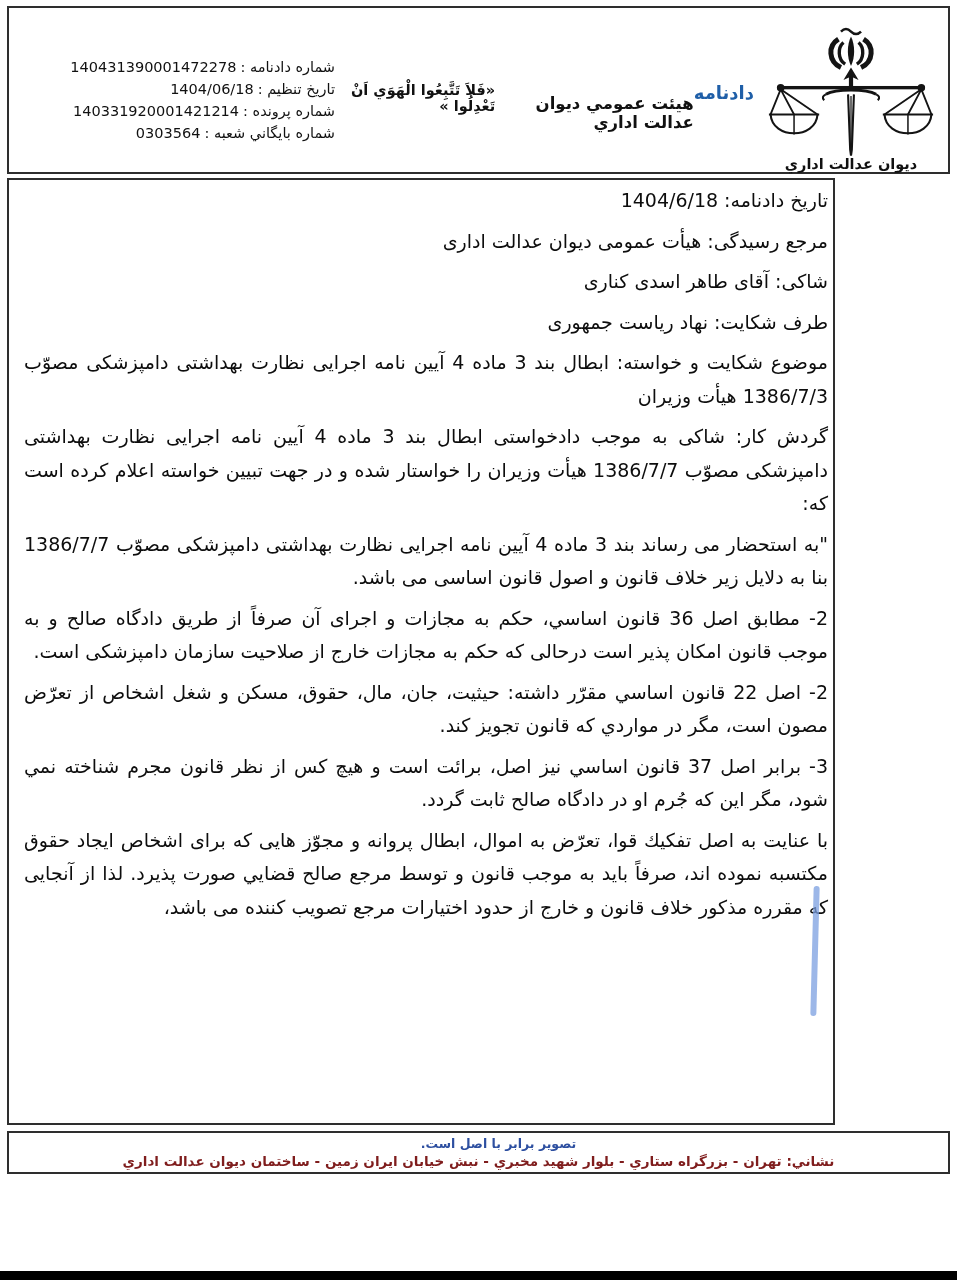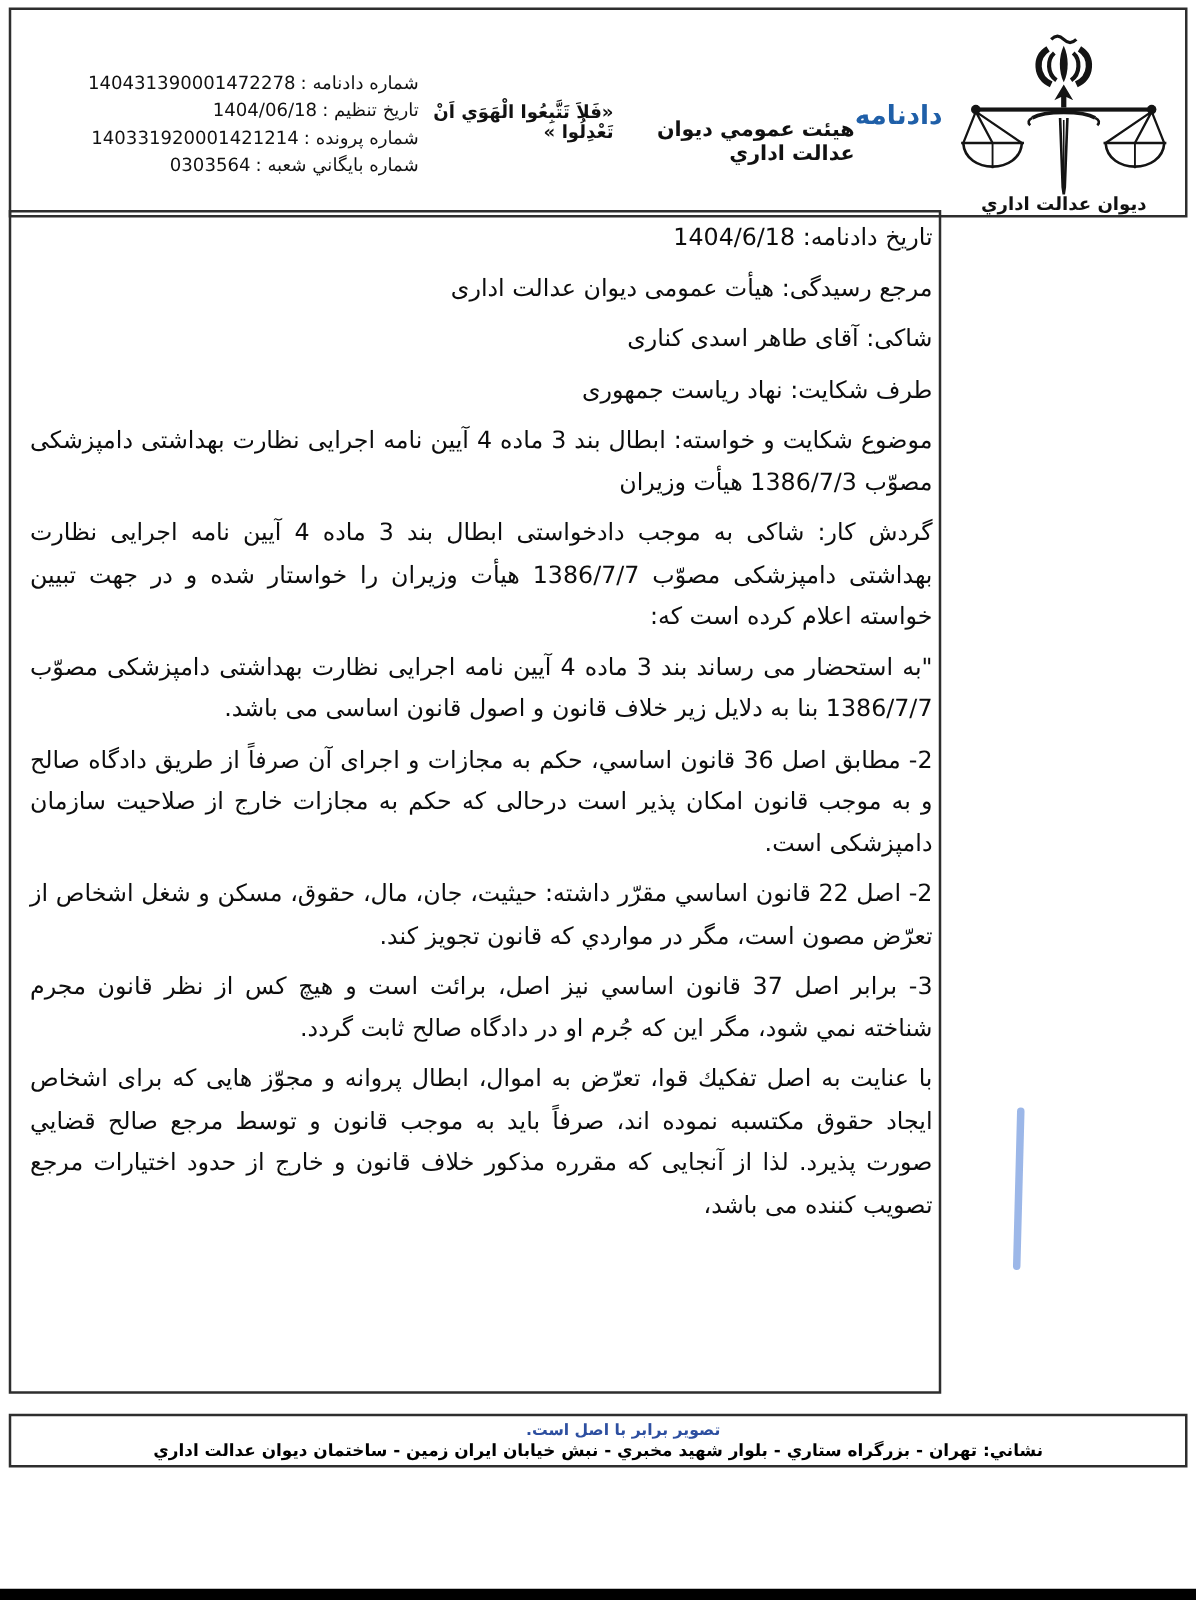--- a/index.html
+++ b/index.html
@@ -15,46 +15,46 @@
     display:flex; flex-direction:row;
   }
   .h-left{ width:332px; box-sizing:border-box; padding:48px 6px 0 0;
     display:flex; flex-direction:column; align-items:flex-end; }
   .num-row{ direction:rtl; font-size:14.5px; font-weight:normal; line-height:22px;
     white-space:nowrap; }
   .num-row .num-value{ padding-right:4px; }
   .h-center{ flex:1; display:flex; flex-direction:row; align-items:center; }
   .verse{ margin-top:16px; font-size:14.5px; font-weight:bold; direction:rtl; }
   .authority{ margin-top:46px; font-size:16.5px; font-weight:bold; direction:rtl; }
-  .doc-type{ margin-top:4px; font-size:21px; font-weight:bold; direction:rtl; }
+  .doc-type{ margin-top:4px; font-size:18px; font-weight:bold; direction:rtl; }
   .h-right{ width:194px; display:flex; flex-direction:column; align-items:center;
     justify-content:flex-start; padding-top:16px; box-sizing:border-box; }
   .logo-caption{ font-size:14.5px; font-weight:bold; direction:rtl; margin-top:-2px; }
   
   .body-box{
-    position:absolute; left:7px; top:168px; width:746px; height:947px;
+    position:absolute; left:7px; top:178px; width:828px; height:947px;
     border:2px solid #2e2e2e; box-sizing:border-box;
     padding:4px 5px 0 15px; overflow:hidden;
   }
   .body-box p{
     margin:0 0 7px 0; direction:rtl; text-align:justify;
     font-size:19px; line-height:33.5px; color:#0d0d0d;
   }
   
   .pen-mark{
     position:absolute; left:812px; top:886px; width:6px; height:130px;
     border-radius:4px; transform:rotate(1.5deg); opacity:0.75;
   }
   
   .footer-box{
     position:absolute; left:7px; top:1131px; width:943px; height:43px;
     border:2px solid #2e2e2e; box-sizing:border-box; text-align:center;
   }
   .cert{ font-size:12.5px; font-weight:bold; direction:rtl; margin-top:3px;padding-left:40px; }
-  .address{ font-size:13.5px; font-weight:bold; direction:rtl; margin-top:2px; color:#000000; }
+  .address{ font-size:13.5px; font-weight:bold; direction:rtl; margin-top:2px; color:#7f1d1d; }
   
   .scan-bar{ position:absolute; left:0; top:1271px; width:957px; height:9px; background:#000; }
   svg .stroke{ fill:none; stroke:#141414; }
 </style>
 </head>
 <body>
 
 <div class="page">
 
   <div class="header-box">

